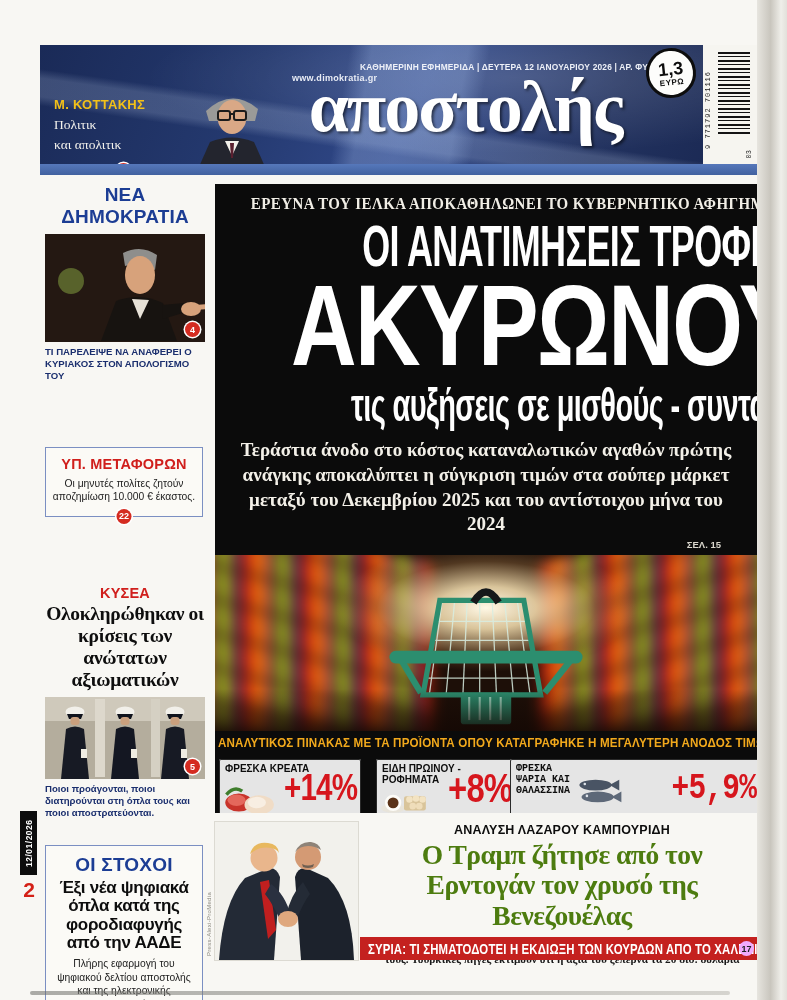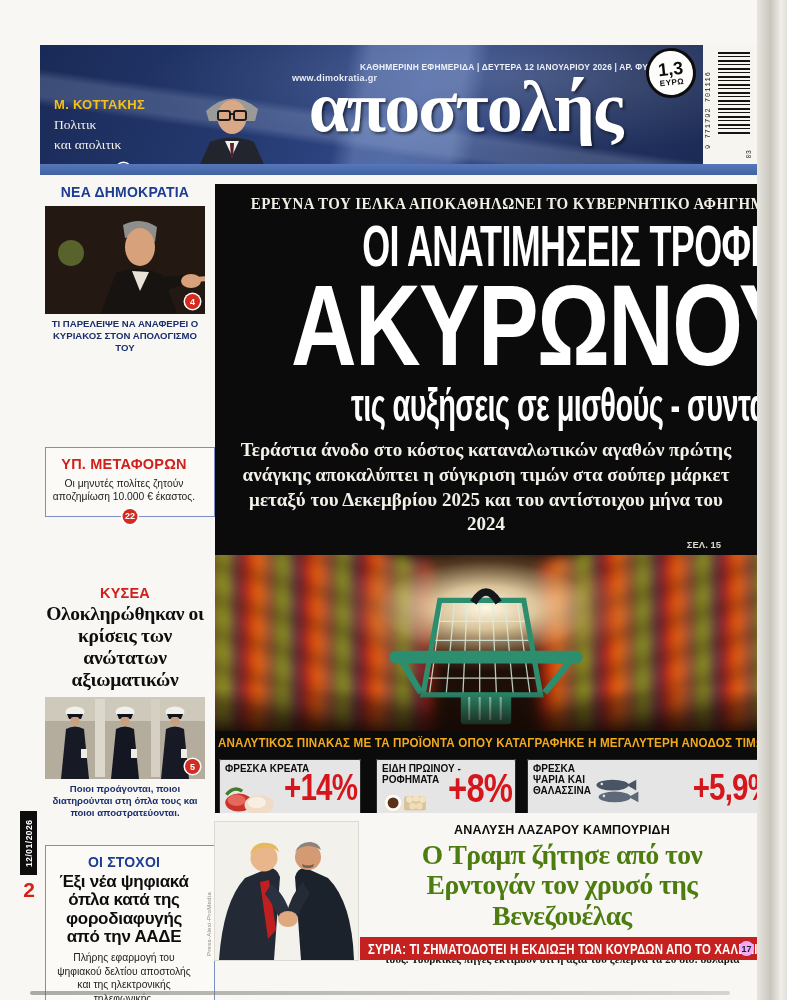--- a/index.html
+++ b/index.html
@@ -46,29 +46,29 @@
   .bc-num{position:absolute;left:1px;top:4px;height:100px;font-family:"Liberation Mono",monospace;
     font-size:7px;color:#222;writing-mode:vertical-rl;transform:rotate(180deg);letter-spacing:1px;}
   .bc-code{position:absolute;right:4px;bottom:6px;font-family:"Liberation Mono",monospace;font-size:7px;
     writing-mode:vertical-rl;transform:rotate(180deg);color:#222;}
   
   .pgc{width:15px;height:15px;border-radius:50%;background:#d42b20;color:#fff;font-size:9px;font-weight:bold;
     display:flex;align-items:center;justify-content:center;box-shadow:0 0 0 1.5px #fff;}
   .pgc.lt{background:#f0abfc;color:#222;box-shadow:none;}
   
   .lcol{position:absolute;left:45px;width:160px;}
-  .kick-blue{color:#1c3d94;font-weight:bold;font-size:14px;text-align:center;letter-spacing:.2px;}
+  .kick-blue{color:#1c3d94;font-weight:bold;font-size:19px;text-align:center;letter-spacing:.2px;}
   .kick-red{color:#d01f1c;font-weight:bold;font-size:14.5px;text-align:center;letter-spacing:.2px;}
   .lh-serif{font-family:"Liberation Serif",serif;font-weight:bold;font-size:19.5px;line-height:1.13;
     text-align:center;color:#0e0e0e;margin-top:2px;letter-spacing:-.3px;}
-  .lcap{color:#1b2f6e;font-weight:bold;font-size:9.6px;line-height:1.25;text-align:center;margin-top:4px;}
+  .lcap{color:#1b2f6e;font-weight:bold;font-size:9.6px;line-height:1.25;margin-top:4px;}
   .lphoto{position:relative;margin-top:6px;}
   .lphoto .pgc{position:absolute;right:5px;bottom:5px;}
   .lbox{position:absolute;left:45px;width:146px;border:1.5px solid #7b8fc2;background:#fbfaf6;
-    padding:8px 17px 12px 5px;text-align:center;}
+    padding:8px 5px 12px 5px;text-align:center;}
   .lbox .bh{font-weight:bold;font-size:17px;line-height:1.08;color:#0d0d0d;margin-top:3px;letter-spacing:-.3px;}
   .lbox .bd{font-size:10.3px;line-height:1.3;color:#222;margin-top:5px;}
   .lbox .pgc{position:absolute;left:50%;bottom:-8px;transform:translateX(-50%);}
   .photo-mitso{height:108px;background:
       radial-gradient(circle at 16% 42%, rgba(140,165,70,.8), transparent 26%),
       linear-gradient(115deg,#181110 0%,#39281d 45%,#4a३322 60%,#1c1310 100%);
       background-color:#241812;}
   .photo-officers{height:82px;background:#b9b2a2;}
   
   .main{position:absolute;left:215px;top:184px;width:542px;height:629px;background:#0b0b0b;overflow:hidden;}
@@ -286,21 +286,21 @@
           <circle cx="12" cy="19" r="5" fill="#5a3218"></circle>
           <rect x="22" y="13" width="20" height="13" rx="2" fill="#d9c49a"></rect>
           <circle cx="27" cy="16" r="3" fill="#f3e3c2"></circle>
             <circle cx="33" cy="15" r="3" fill="#f3e3c2"></circle>
             <circle cx="39" cy="16" r="3" fill="#f3e3c2"></circle>
           <circle cx="30" cy="22" r="3" fill="#efddba"></circle>
             <circle cx="36" cy="22" r="3" fill="#efddba"></circle>
         </svg>
         <div class="pval" style="font-size:40px;">+8%</div>
       </div>
-      <div class="pbox" style="left:312px;width:250px;">
+      <div class="pbox" style="left:295px;width:250px;font-family:Liberation Mono, monospace;">
         <div class="plabel">ΦΡΕΣΚΑ
 ΨΑΡΙΑ ΚΑΙ
 ΘΑΛΑΣΣΙΝΑ</div>
         <svg class="picon" style="left:64px;bottom:10px;" viewBox="0 0 52 30" width="56" height="33">
           <ellipse cx="20" cy="10" rx="15" ry="5" fill="#495464"></ellipse>
             <path d="M33,10 l9,-5 v10 z" fill="#495464"></path>
             <circle cx="10" cy="9" r="1.2" fill="#dfe4ea"></circle>
           <ellipse cx="22" cy="21" rx="15" ry="5" fill="#5d6878"></ellipse>
             <path d="M35,21 l9,-5 v10 z" fill="#5d6878"></path>
             <circle cx="12" cy="20" r="1.2" fill="#dfe4ea"></circle>

